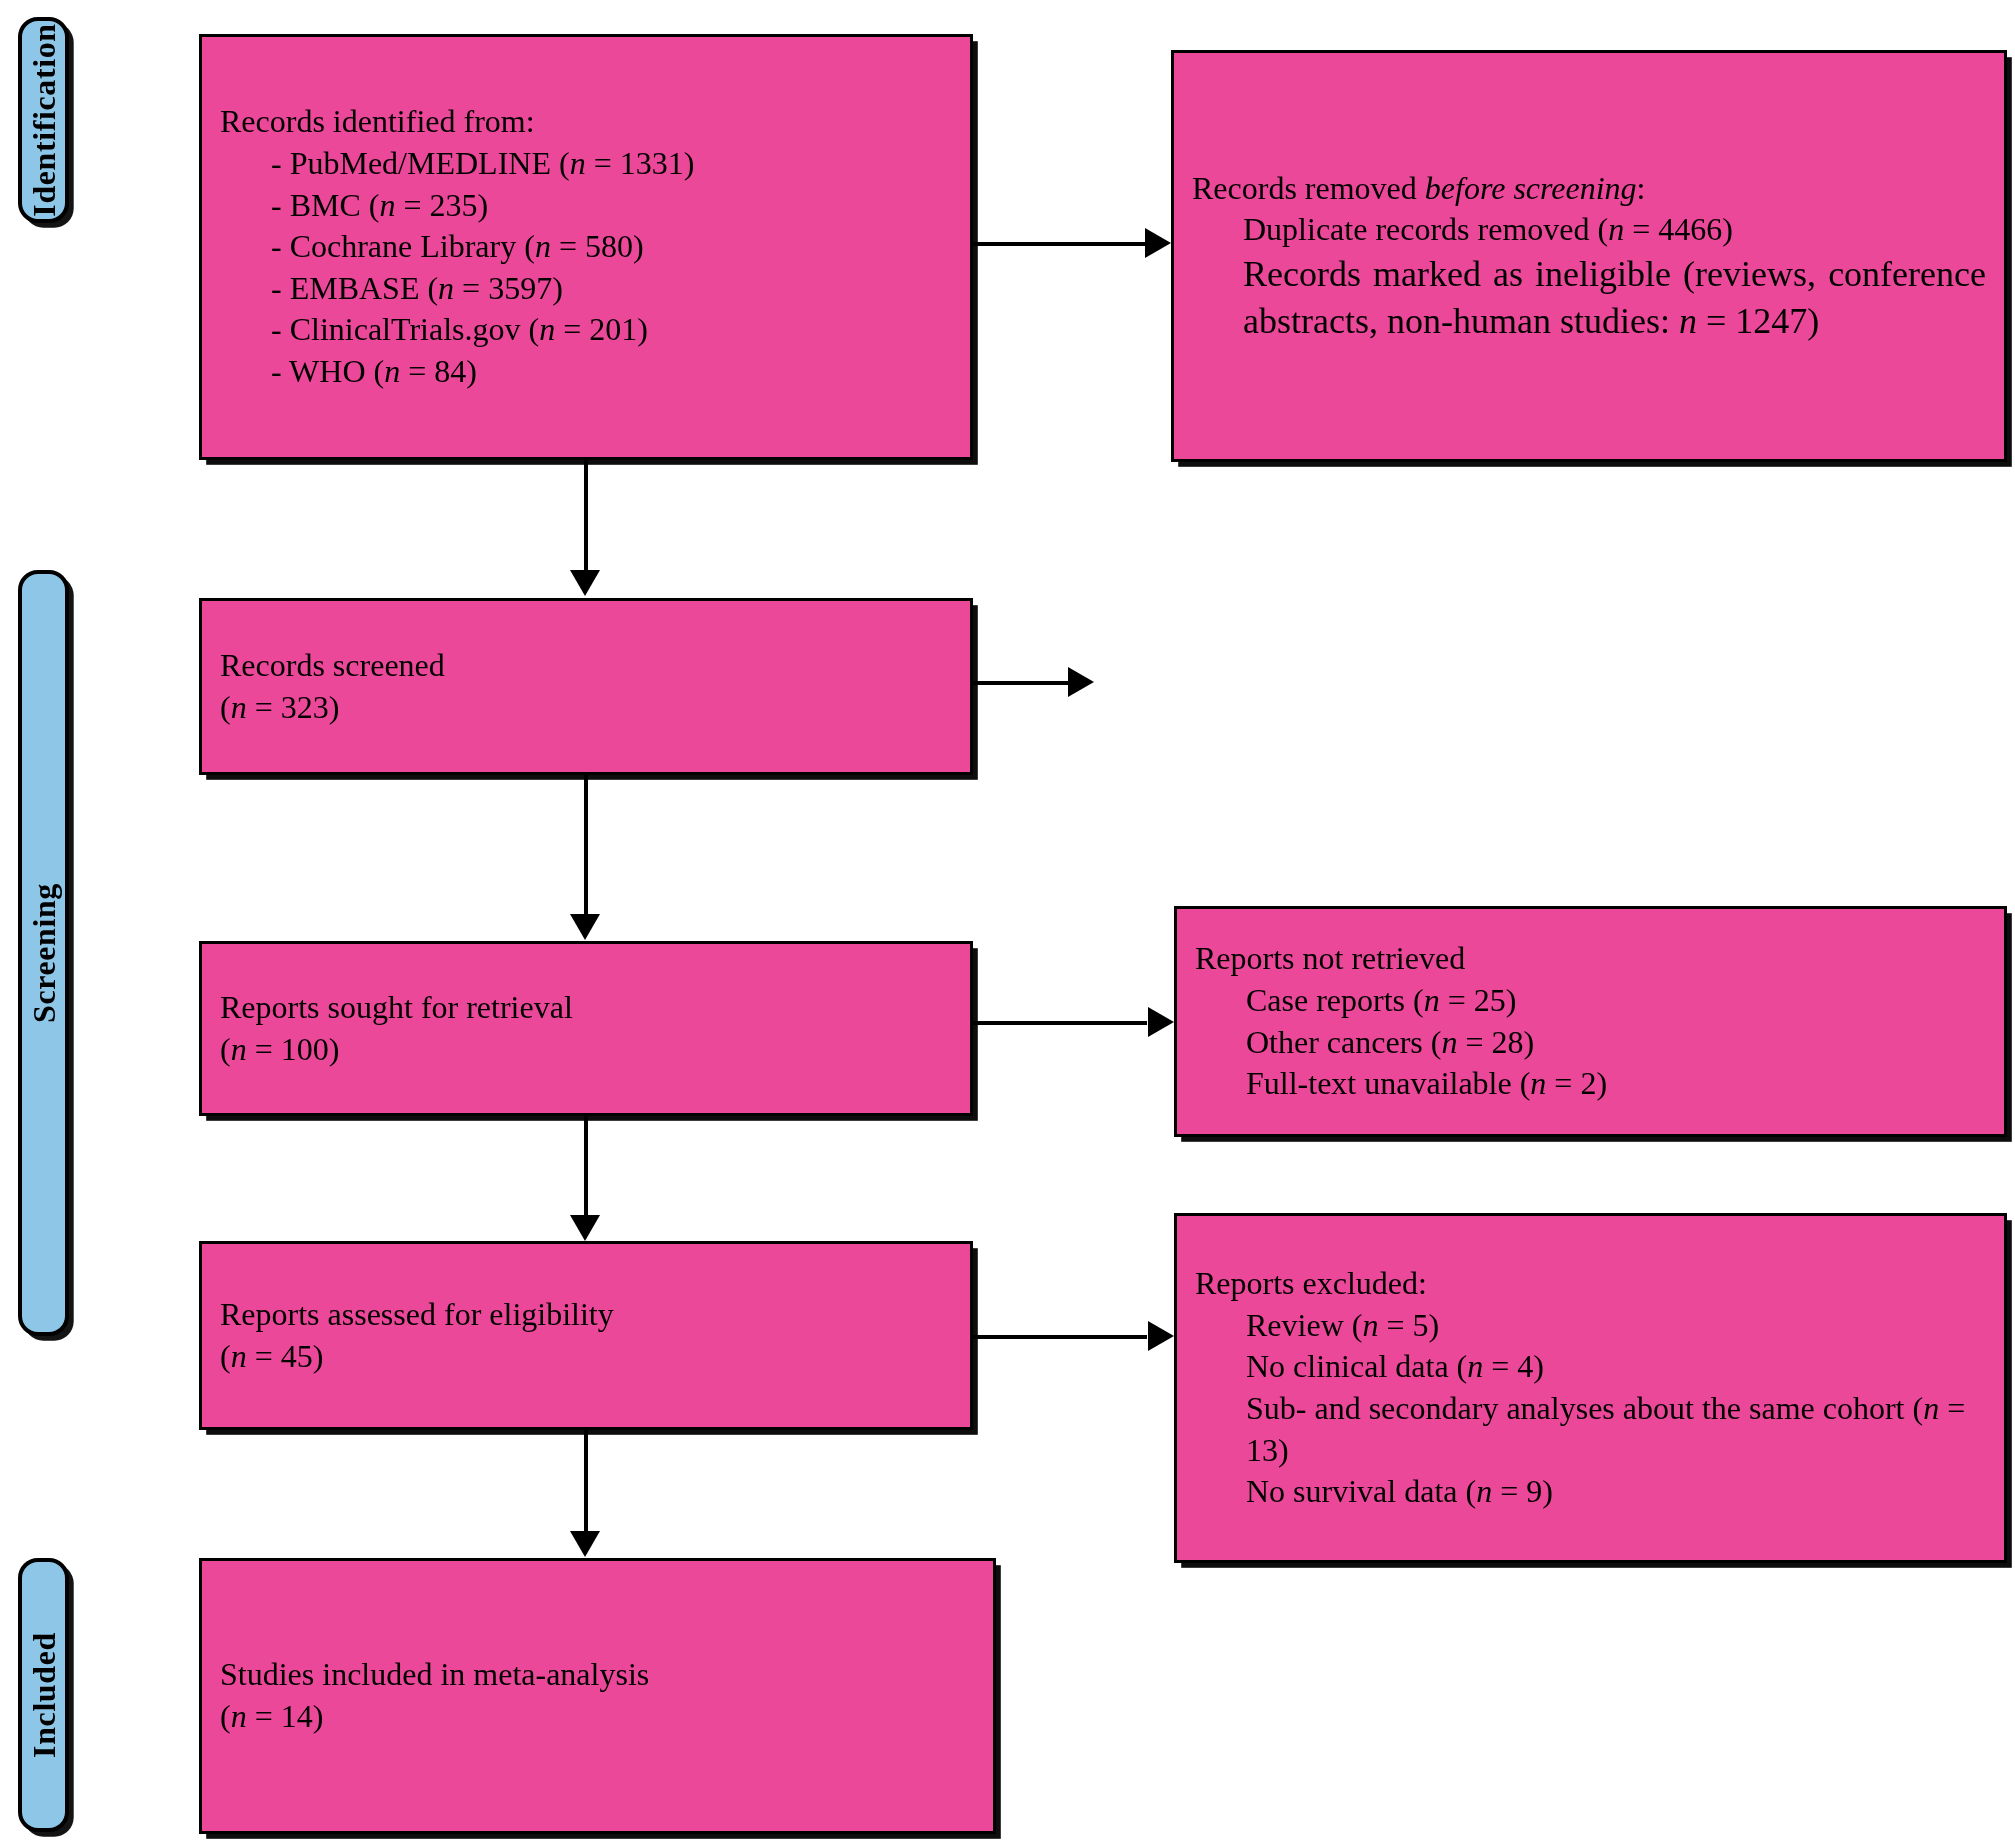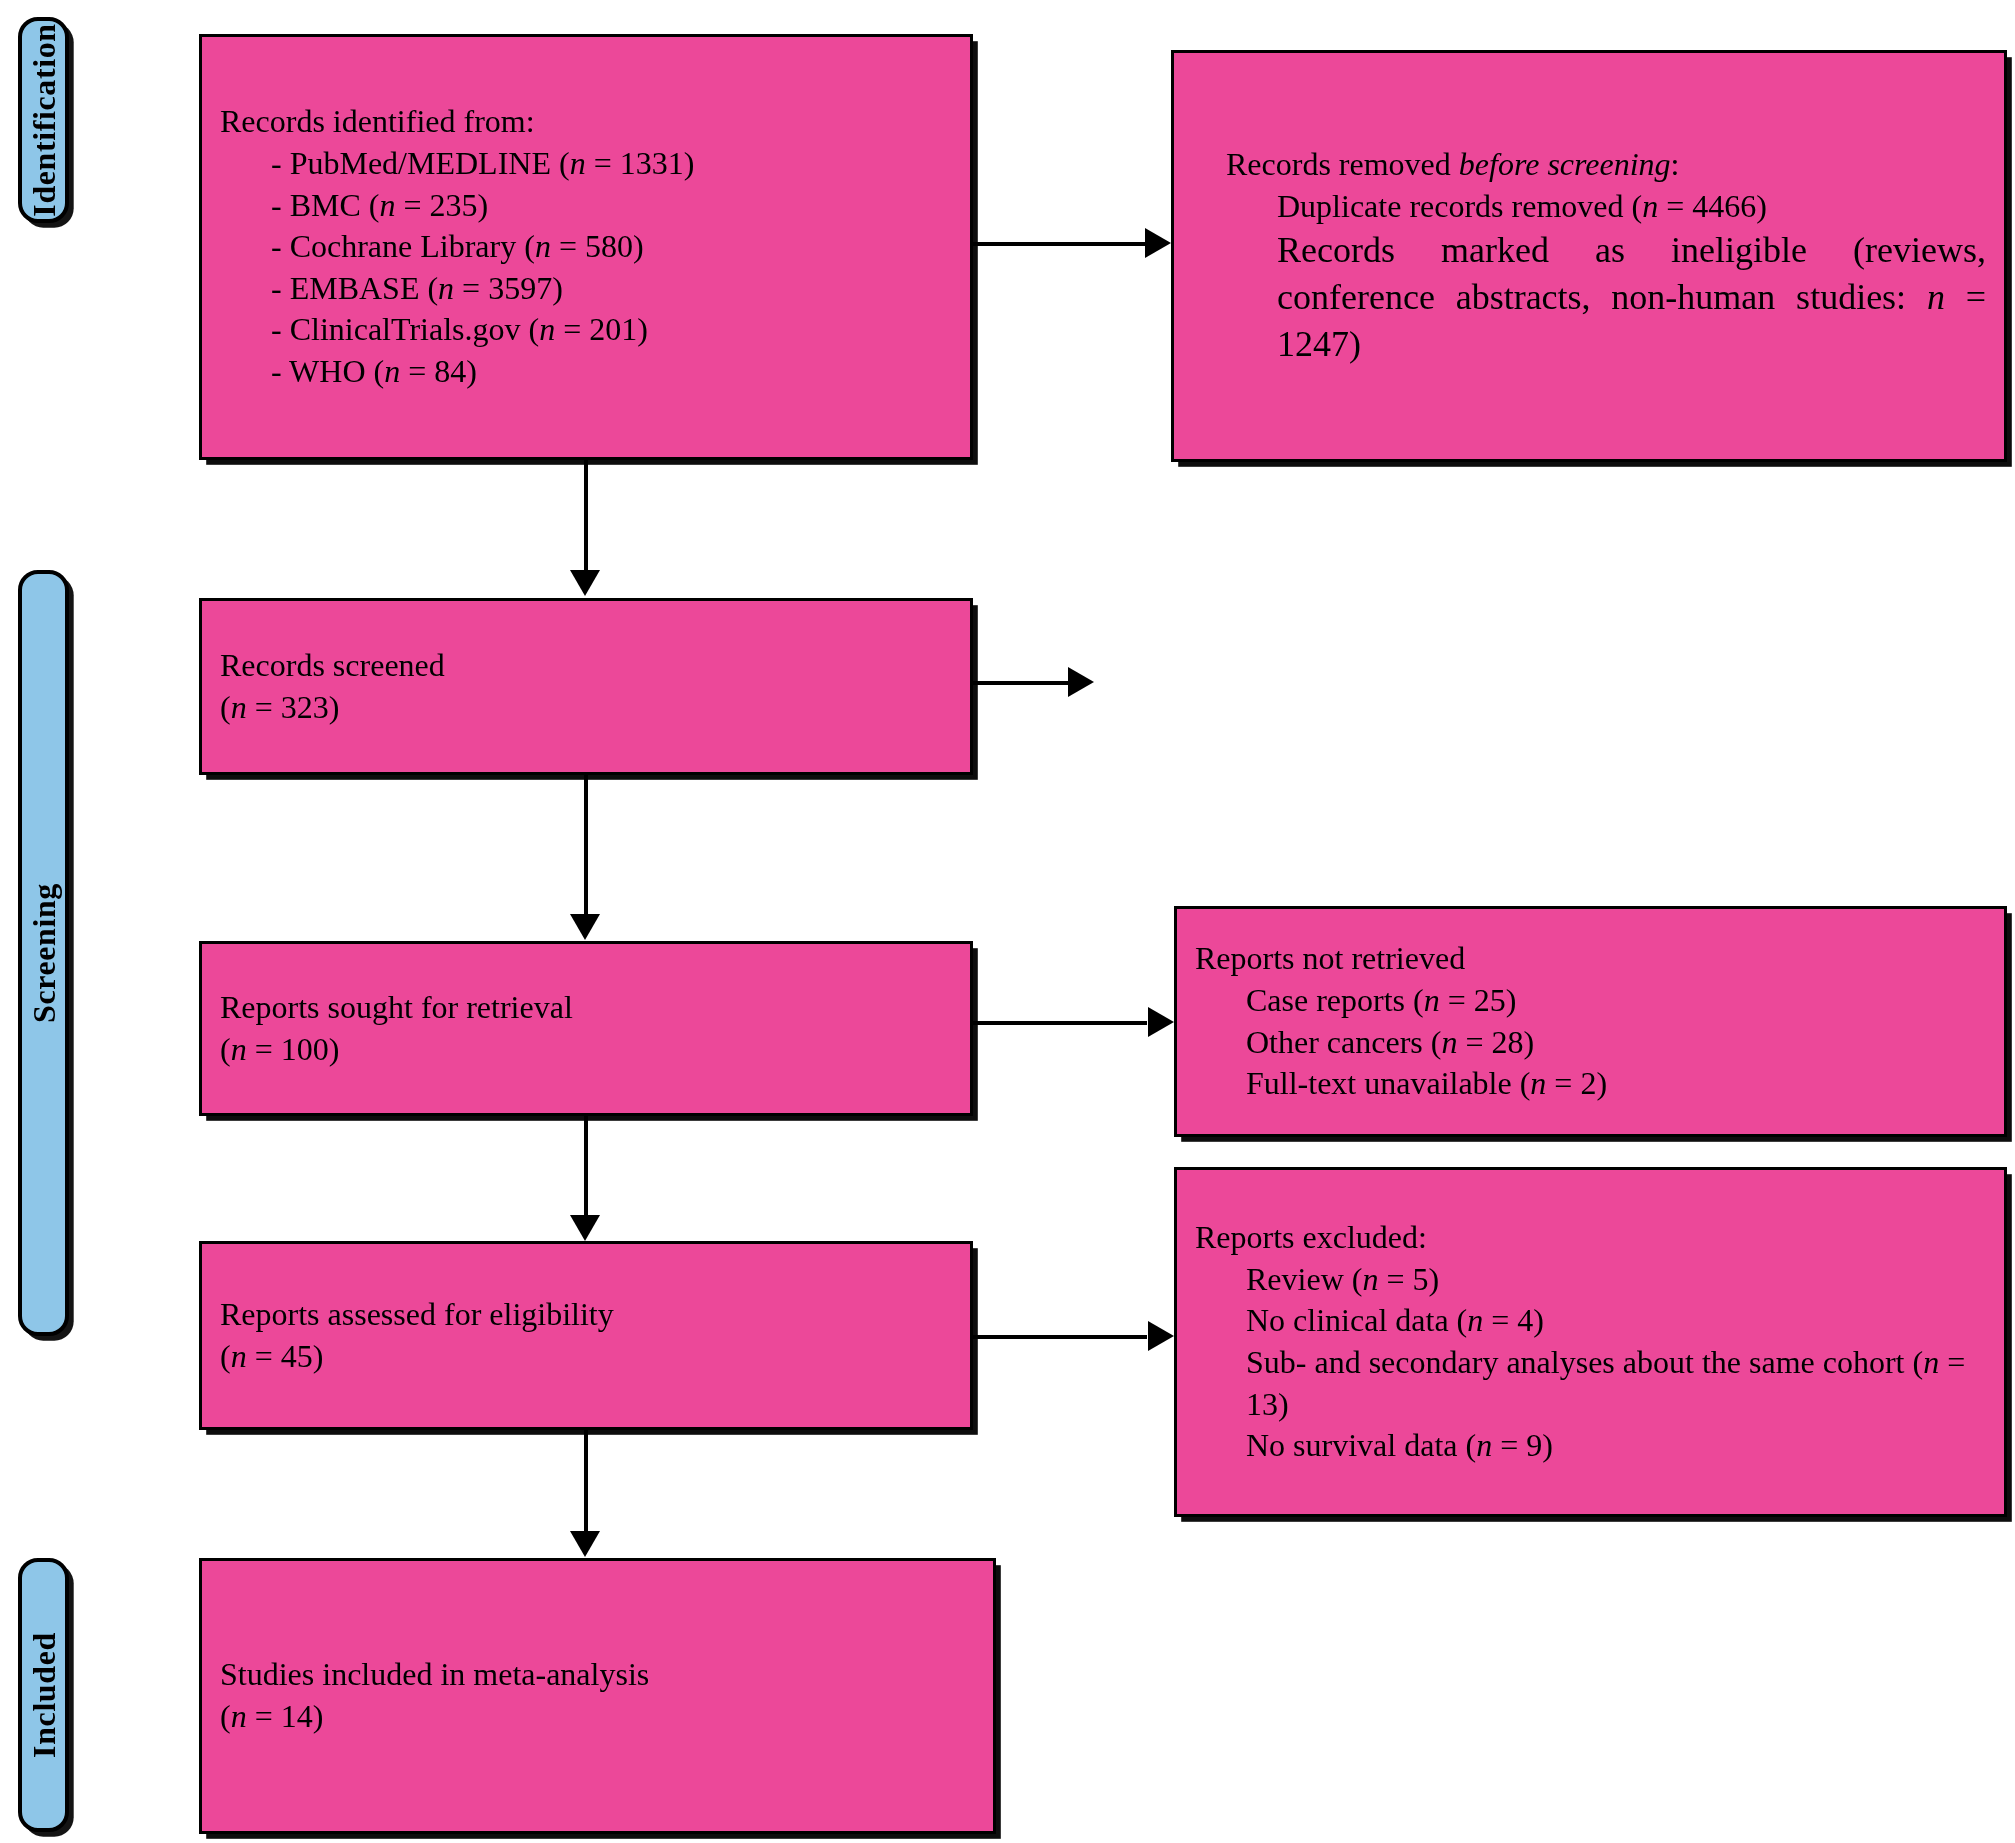--- a/index.html
+++ b/index.html
@@ -89,21 +89,21 @@
       <span>Records identified from:</span>
       <span class="indent">- PubMed/MEDLINE (<i>n</i> = 1331)</span>
       <span class="indent">- BMC (<i>n</i> = 235)</span>
       <span class="indent">- Cochrane Library (<i>n</i> = 580)</span>
       <span class="indent">- EMBASE (<i>n</i> = 3597)</span>
       <span class="indent">- ClinicalTrials.gov (<i>n</i> = 201)</span>
       <span class="indent">- WHO (<i>n</i> = 84)</span>
     </div>
   </div>
 
-  <div class="fbox" style="left:1171px;top:50px;width:836px;height:412px;padding-left:34px;">
+  <div class="fbox" style="left:1171px;top:50px;width:836px;height:412px;">
     <div class="txt">
       <span><span>Records removed </span><em class="it">before screening</em><span>:</span></span>
       <span class="hang txt justify" style="padding:0 0 0 51px;font-size:32px;line-height:1.30;">Duplicate records removed (<i>n</i> = 4466)</span>
       <span class="hang txt justify" style="padding:0 0 0 51px;font-size:36px;line-height:1.30;">Records marked as ineligible (reviews, conference abstracts, non-human studies: <i>n</i> = 1247)</span>
     </div>
   </div>
 
   <div class="fbox" style="left:199px;top:598px;width:774px;height:177px;">
     <div class="txt">
       <span style="display:block">Records screened</span>
@@ -128,21 +128,21 @@
     </div>
   </div>
 
   <div class="fbox" style="left:199px;top:1241px;width:774px;height:189px;">
     <div class="txt">
       <span style="display:block">Reports assessed for eligibility</span>
       <span style="display:block">(<i>n</i> = 45)</span>
     </div>
   </div>
 
-  <div class="fbox" style="left:1174px;top:1167px;width:833px;height:350px;">
+  <div class="fbox" style="left:1174px;top:1213px;width:833px;height:350px;">
     <div class="txt">
       <span style="display:block">Reports excluded:</span>
       <span class="indent">Review (<i>n</i> = 5)</span>
       <span class="indent">No clinical data (<i>n</i> = 4)</span>
       <span class="indent">Sub- and secondary analyses about the same cohort (<i>n</i> = 13)</span>
       <span class="indent">No survival data (<i>n</i> = 9)</span>
     </div>
   </div>
 
   <div class="fbox" style="left:199px;top:1558px;width:797px;height:276px;">

